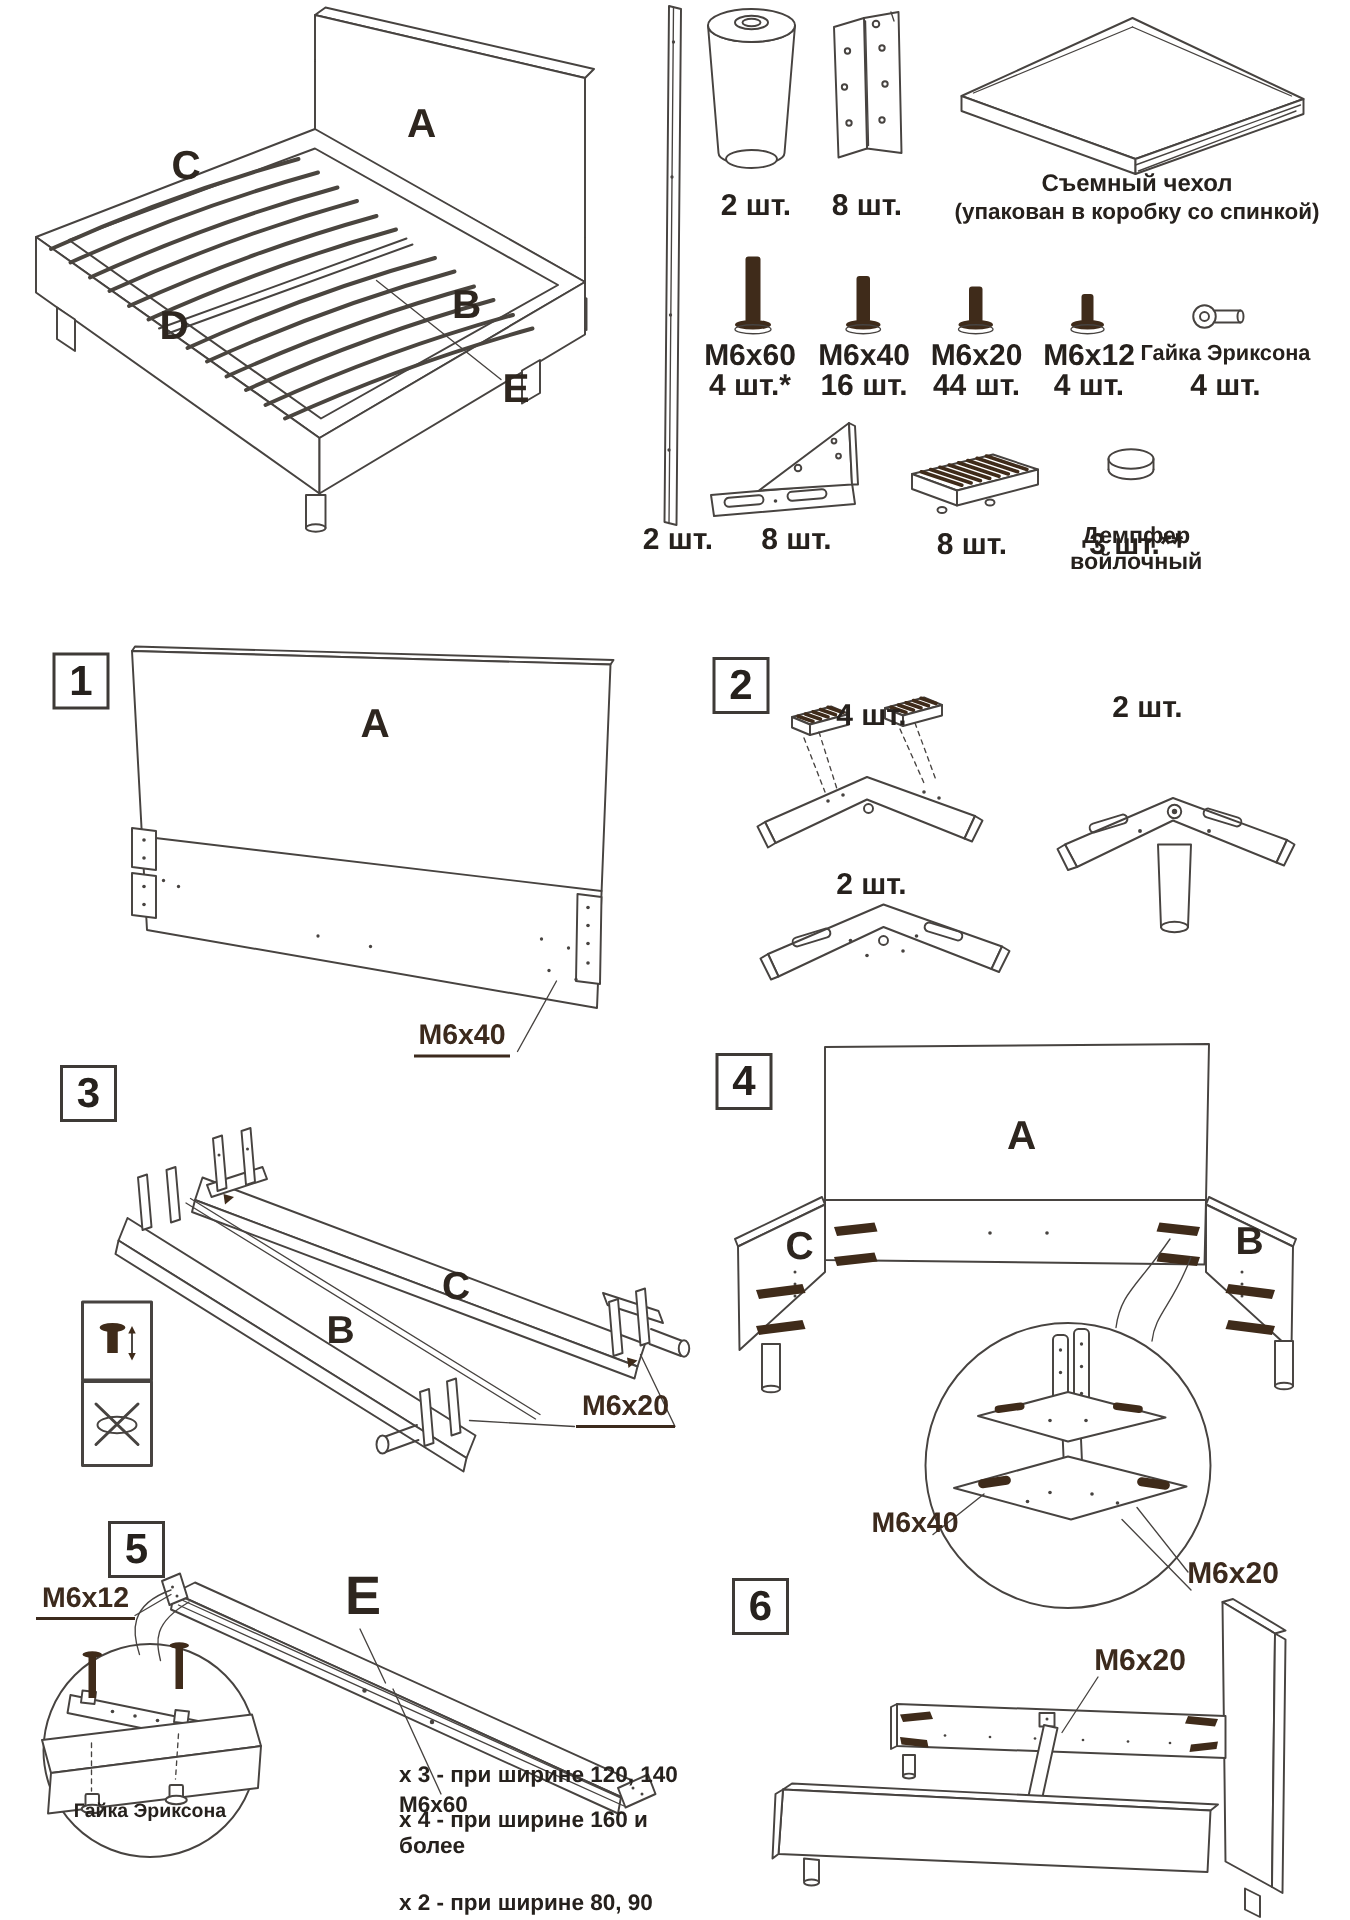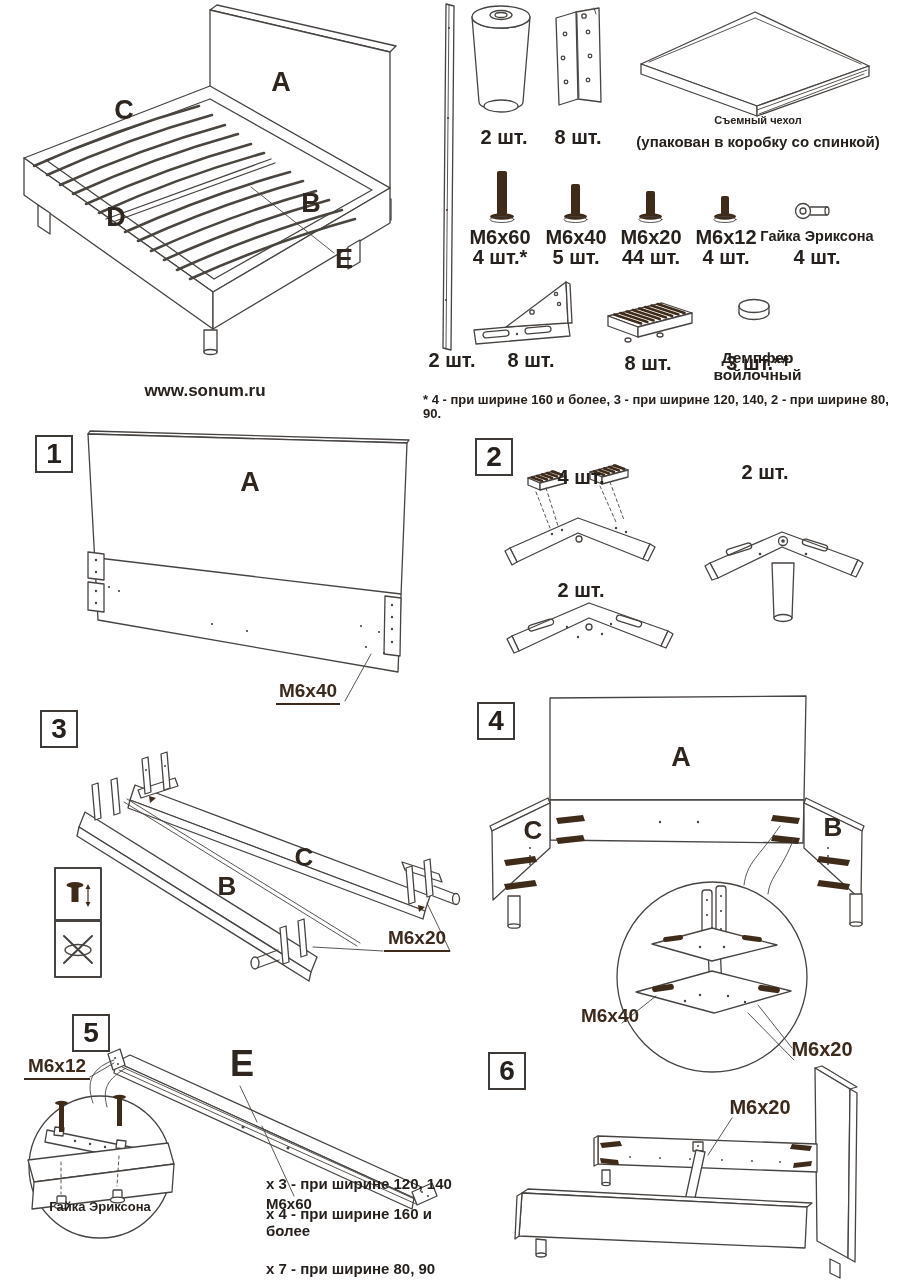--- a/index.html
+++ b/index.html
@@ -62,21 +62,20 @@
     <path d="M106,219 L271,159"></path>
       <path d="M110,223 L275,163"></path>
     <path class="thin" d="M334,253 L251,187"></path>
   </svg>
   <div class="lbl letter" style="left:265;top:68px;left:265px;width:32px">A</div>
   <div class="lbl letter" style="left:108px;top:96px;width:32px">C</div>
   <div class="lbl letter" style="left:100px;top:203px;width:32px">D</div>
   <div class="lbl letter" style="left:295px;top:189px;width:32px">B</div>
   <div class="lbl letter" style="left:328px;top:245px;width:32px">E</div>
 
-  <div class="lbl" style="left:0;top:382px;width:410px;font-size:17px">www.sonum.ru</div>
 
   <svg class="ln" style="left:438px;top:0" width="24" height="356" viewBox="0 0 24 356">
     <path class="f" d="M8,4 L16,6 L13,350 L5,348 Z"></path>
       <path class="thin" d="M11,5 L8,349"></path>
     <circle class="dt" cx="11" cy="28" r="1.1"></circle>
       <circle class="dt" cx="10" cy="118" r="1.1"></circle>
     <circle class="dt" cx="9" cy="210" r="1.1"></circle>
       <circle class="dt" cx="8" cy="300" r="1.1"></circle>
   </svg>
   <svg class="ln" style="left:466px;top:2px" width="70" height="120" viewBox="0 0 70 120">
@@ -101,21 +100,21 @@
   </svg>
   <svg class="ln" style="left:633px;top:2px" width="250" height="112" viewBox="0 0 250 112">
     <path class="f" d="M8,62 L122,10 L236,64 L124,104 Z"></path>
     <path class="f" d="M8,62 L8,72 L124,114 L124,104 Z"></path>
     <path class="f" d="M236,64 L236,74 L124,114 L124,104 Z"></path>
     <path class="thin" d="M234,68 L124,108"></path>
       <path class="thin" d="M231,72 L126,112"></path>
     <path class="thin" d="M16,60 L122,16"></path>
       <path class="thin" d="M122,16 L228,62"></path>
   </svg>
-  <div class="lbl" style="left:640px;top:114px;width:236px;font-size:11px">Съемный чехол</div>
+  <div class="lbl" style="left:640px;top:114px;width:236px;font-size:16px">Съемный чехол</div>
   <div class="lbl" style="left:610px;top:134px;width:296px;font-size:15px">(упакован в коробку со спинкой)</div>
   <div class="lbl qty" style="left:472px;top:126px;width:64px">2 шт.</div>
   <div class="lbl qty" style="left:546px;top:126px;width:64px">8 шт.</div>
 
   <svg class="ln" style="left:465px;top:165px" width="420" height="60" viewBox="0 0 420 60">
     <rect class="dk" x="32" y="6" width="10" height="44" rx="2"></rect>
     <ellipse class="dk" cx="37" cy="51.5" rx="12" ry="3.2"></ellipse>
       <ellipse class="thin" cx="37" cy="54.5" rx="12" ry="3"></ellipse>
     <rect class="dk" x="106" y="19" width="9" height="31" rx="2"></rect>
     <ellipse class="dk" cx="110.5" cy="51.5" rx="11.5" ry="3.2"></ellipse>
@@ -127,21 +126,21 @@
     <ellipse class="dk" cx="260" cy="51.5" rx="11" ry="3.2"></ellipse>
       <ellipse class="thin" cx="260" cy="54.5" rx="11" ry="3"></ellipse>
     <circle cx="338" cy="46" r="7.5"></circle>
       <circle cx="338" cy="46" r="3"></circle>
     <path d="M345,42 L362,42 M345,50 L362,50"></path>
       <ellipse cx="362" cy="46" rx="2" ry="4"></ellipse>
   </svg>
   <div class="lbl pname" style="left:460px;top:226px;width:80px">M6x60</div>
   <div class="lbl qty" style="left:460px;top:246px;width:80px">4 шт.*</div>
   <div class="lbl pname" style="left:536px;top:226px;width:80px">M6x40</div>
-  <div class="lbl qty" style="left:536px;top:246px;width:80px">5 шт.</div>
+  <div class="lbl qty" style="left:536px;top:246px;width:80px">16 шт.</div>
   <div class="lbl pname" style="left:611px;top:226px;width:80px">M6x20</div>
   <div class="lbl qty" style="left:611px;top:246px;width:80px">44 шт.</div>
   <div class="lbl pname" style="left:686px;top:226px;width:80px">M6x12</div>
   <div class="lbl qty" style="left:686px;top:246px;width:80px">4 шт.</div>
   <div class="lbl small" style="left:752px;top:229px;width:130px">Гайка Эриксона</div>
   <div class="lbl qty" style="left:752px;top:246px;width:130px">4 шт.</div>
 
   <svg class="ln" style="left:470px;top:274px" width="126" height="74" viewBox="0 0 126 74">
     <path class="f" d="M4,56 L98,48 L100,62 L6,70 Z"></path>
     <path class="f" d="M36,53 L96,8 L98,49 Z"></path>
@@ -164,21 +163,20 @@
   <svg class="ln" style="left:734px;top:296px" width="40" height="28" viewBox="0 0 40 28">
     <ellipse class="f" cx="20" cy="10" rx="15" ry="6.5"></ellipse>
     <path d="M5,10 L5,17 M35,10 L35,17"></path>
       <path d="M5,17 A15,6.5 0 0 0 35,17"></path>
   </svg>
   <div class="lbl qty" style="left:424px;top:349px;width:56px">2 шт.</div>
   <div class="lbl qty" style="left:495px;top:349px;width:72px">8 шт.</div>
   <div class="lbl qty" style="left:612px;top:352px;width:72px">8 шт.</div>
   <div class="lbl" style="left:685px;top:349px;width:145px;font-size:15.5px">Демпфер войлочный</div>
   <div class="lbl qty" style="left:685px;top:352px;width:145px">3 шт.**</div>
-  <div class="lbl foot" style="left:423px;top:393px;width:478px">* 4 - при ширине 160 и более, 3 - при ширине 120, 140, 2 - при ширине 80, 90.</div>
 
   <div class="stepnum" style="left:35px;top:435px">1</div>
   <svg class="ln" style="left:30px;top:428px" width="430" height="278" viewBox="0 0 430 278">
     <path class="f" d="M58,6 L60,3 L379,12 L377,15 Z"></path>
     <path class="f" d="M58,6 L377,15 L368,244 L68,192 Z"></path>
     <path d="M68,130 L371,166"></path>
     <path class="f" d="M58,124 L74,126 L74,152 L58,150 Z"></path>
       <circle class="dt" cx="66" cy="132" r="1.2"></circle>
       <circle class="dt" cx="66" cy="144" r="1.2"></circle>
     <path class="f" d="M58,154 L74,156 L74,184 L58,182 Z"></path>
@@ -384,21 +382,21 @@
     <path class="thin" d="M240,76 L257,112"></path>
     <path class="thin" d="M90,67 L114,53"></path>
     <path class="thin" d="M262,116 L294,186"></path>
   </svg>
   <div class="lbl" style="left:222px;top:1044px;width:40px;font-size:36px;font-weight:bold;color:#2e261f">E</div>
   <div class="lbl scrw und" style="left:24px;top:1056px;width:66px">M6x12</div>
   <div class="lbl" style="left:44px;top:1200px;width:112px;font-size:13px;font-weight:bold">Гайка Эриксона</div>
   <div class="lbl note" style="left:266px;top:1196px;width:190px">M6x60</div>
   <div class="lbl note" style="left:266px;top:1206px;width:190px">x 4 - при ширине 160 и более</div>
   <div class="lbl note" style="left:266px;top:1176px;width:190px">x 3 - при ширине 120, 140</div>
-  <div class="lbl note" style="left:266px;top:1261px;width:190px">x 7 - при ширине 80, 90</div>
+  <div class="lbl note" style="left:266px;top:1261px;width:190px">x 2 - при ширине 80, 90</div>
 
   <div class="stepnum" style="left:488px;top:1052px">6</div>
   <svg class="ln" style="left:460px;top:1040px" width="440" height="240" viewBox="0 0 440 240">
     <path class="f" d="M355,28 L362,26 L397,47 L390,49 Z"></path>
     <path class="f" d="M355,28 L390,49 L388,218 L357,201 Z"></path>
     <path class="f" d="M390,49 L397,53 L395,222 L388,218 Z"></path>
     <path class="f" d="M370,219 L380,224 L380,238 L370,233 Z"></path>
     <path class="f" d="M138,96 L357,104 L357,132 L138,124 Z"></path>
     <path class="f" d="M138,96 L134,98 L134,126 L138,124 Z"></path>
     <circle class="dt" cx="170" cy="117" r="0.9"></circle>

